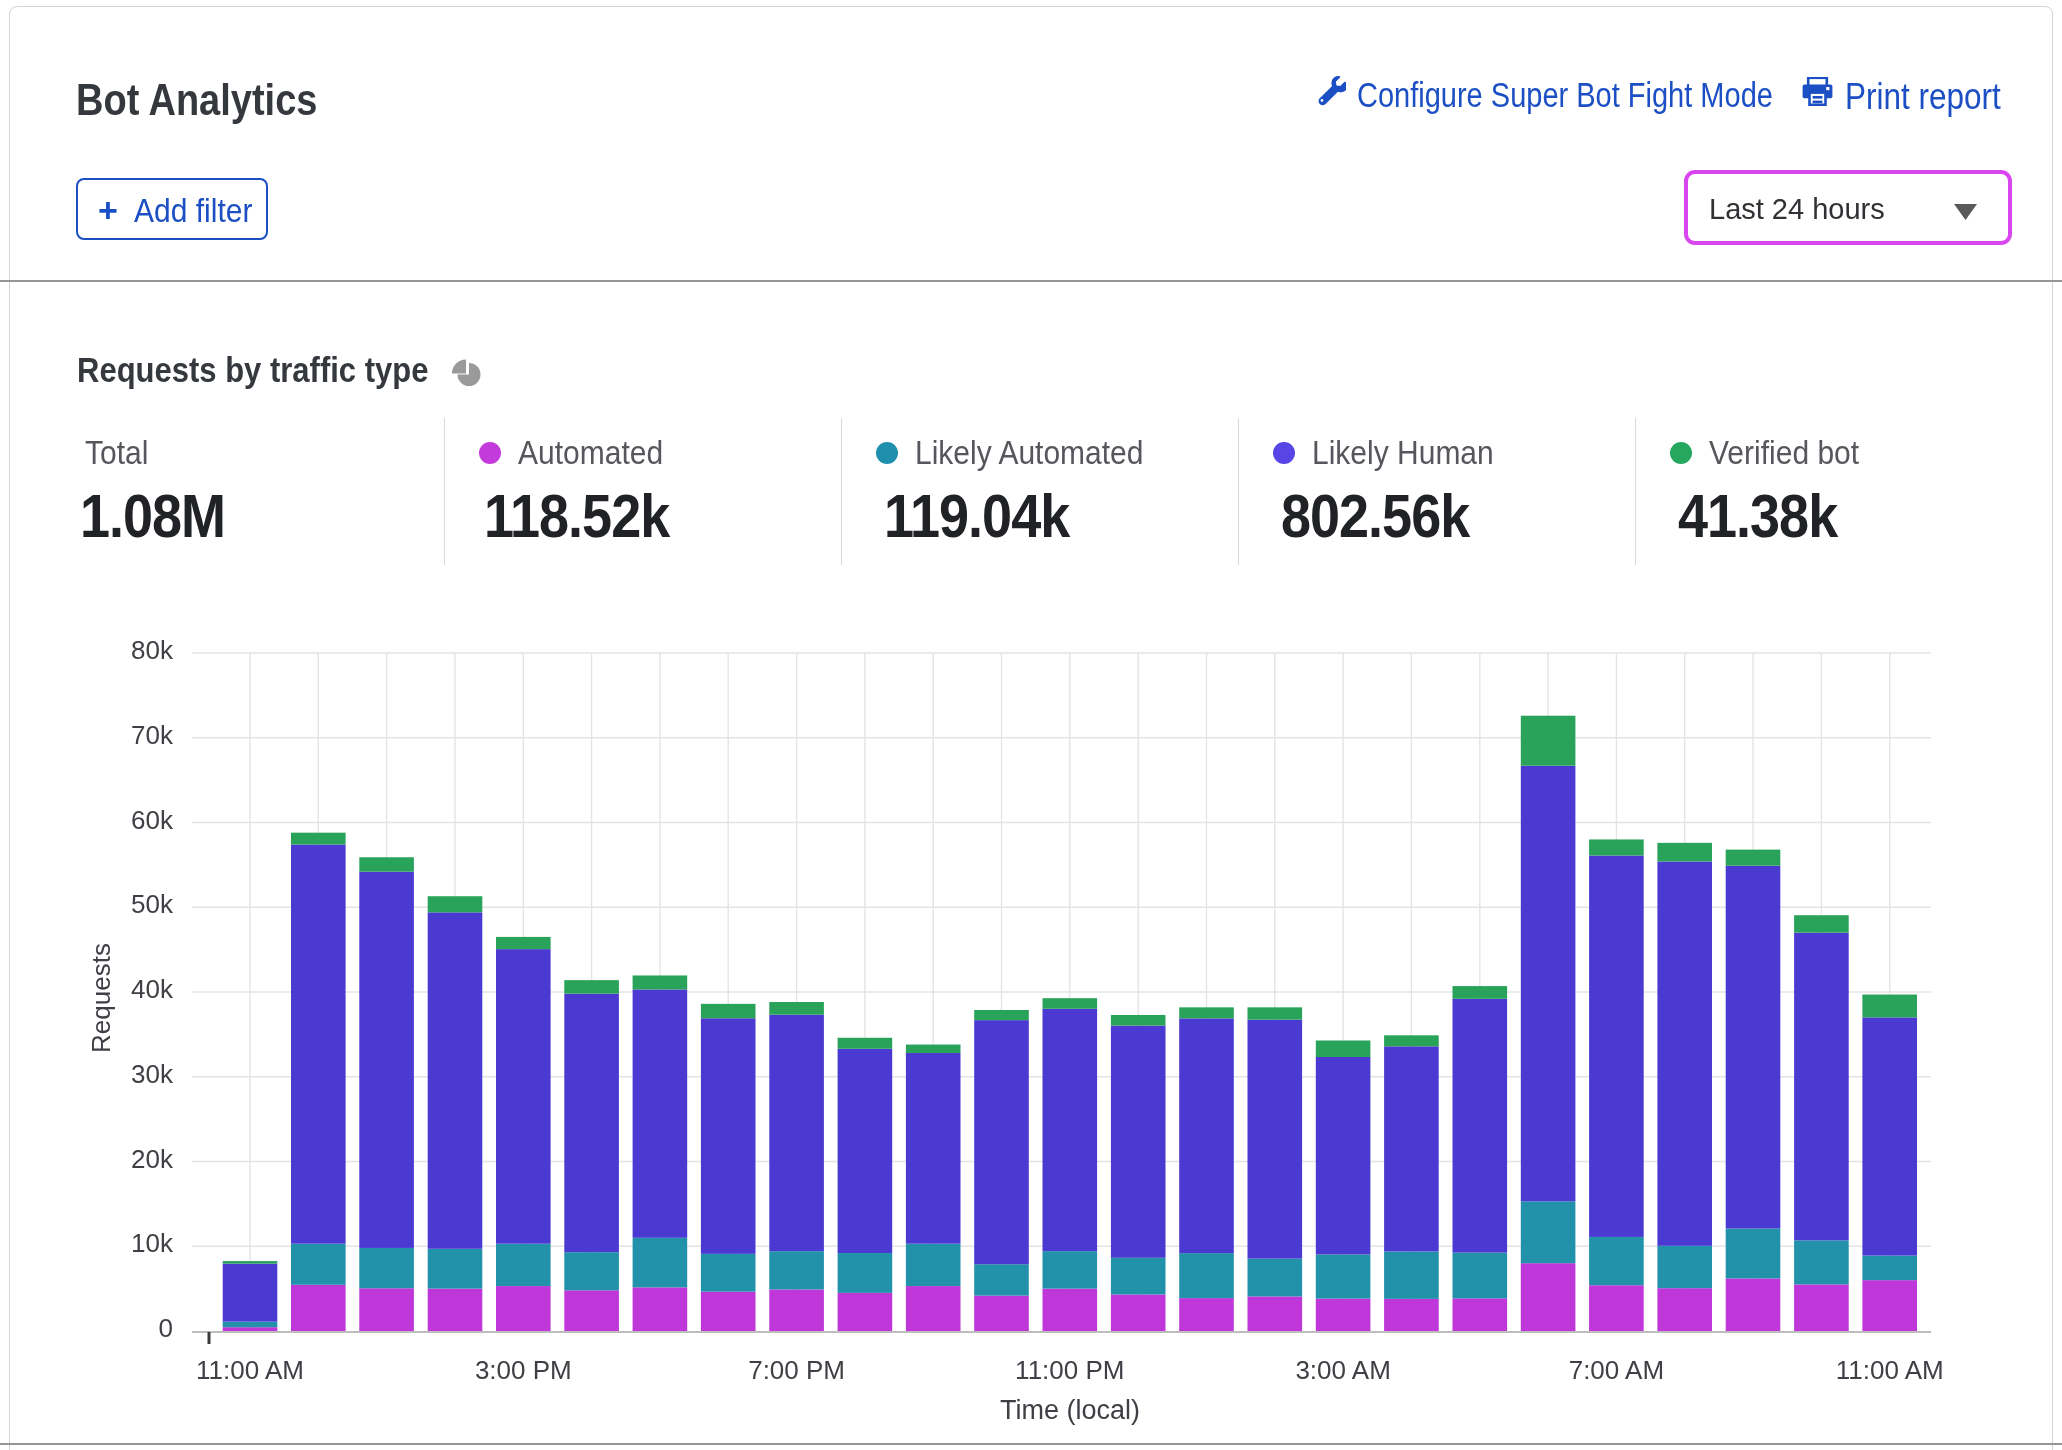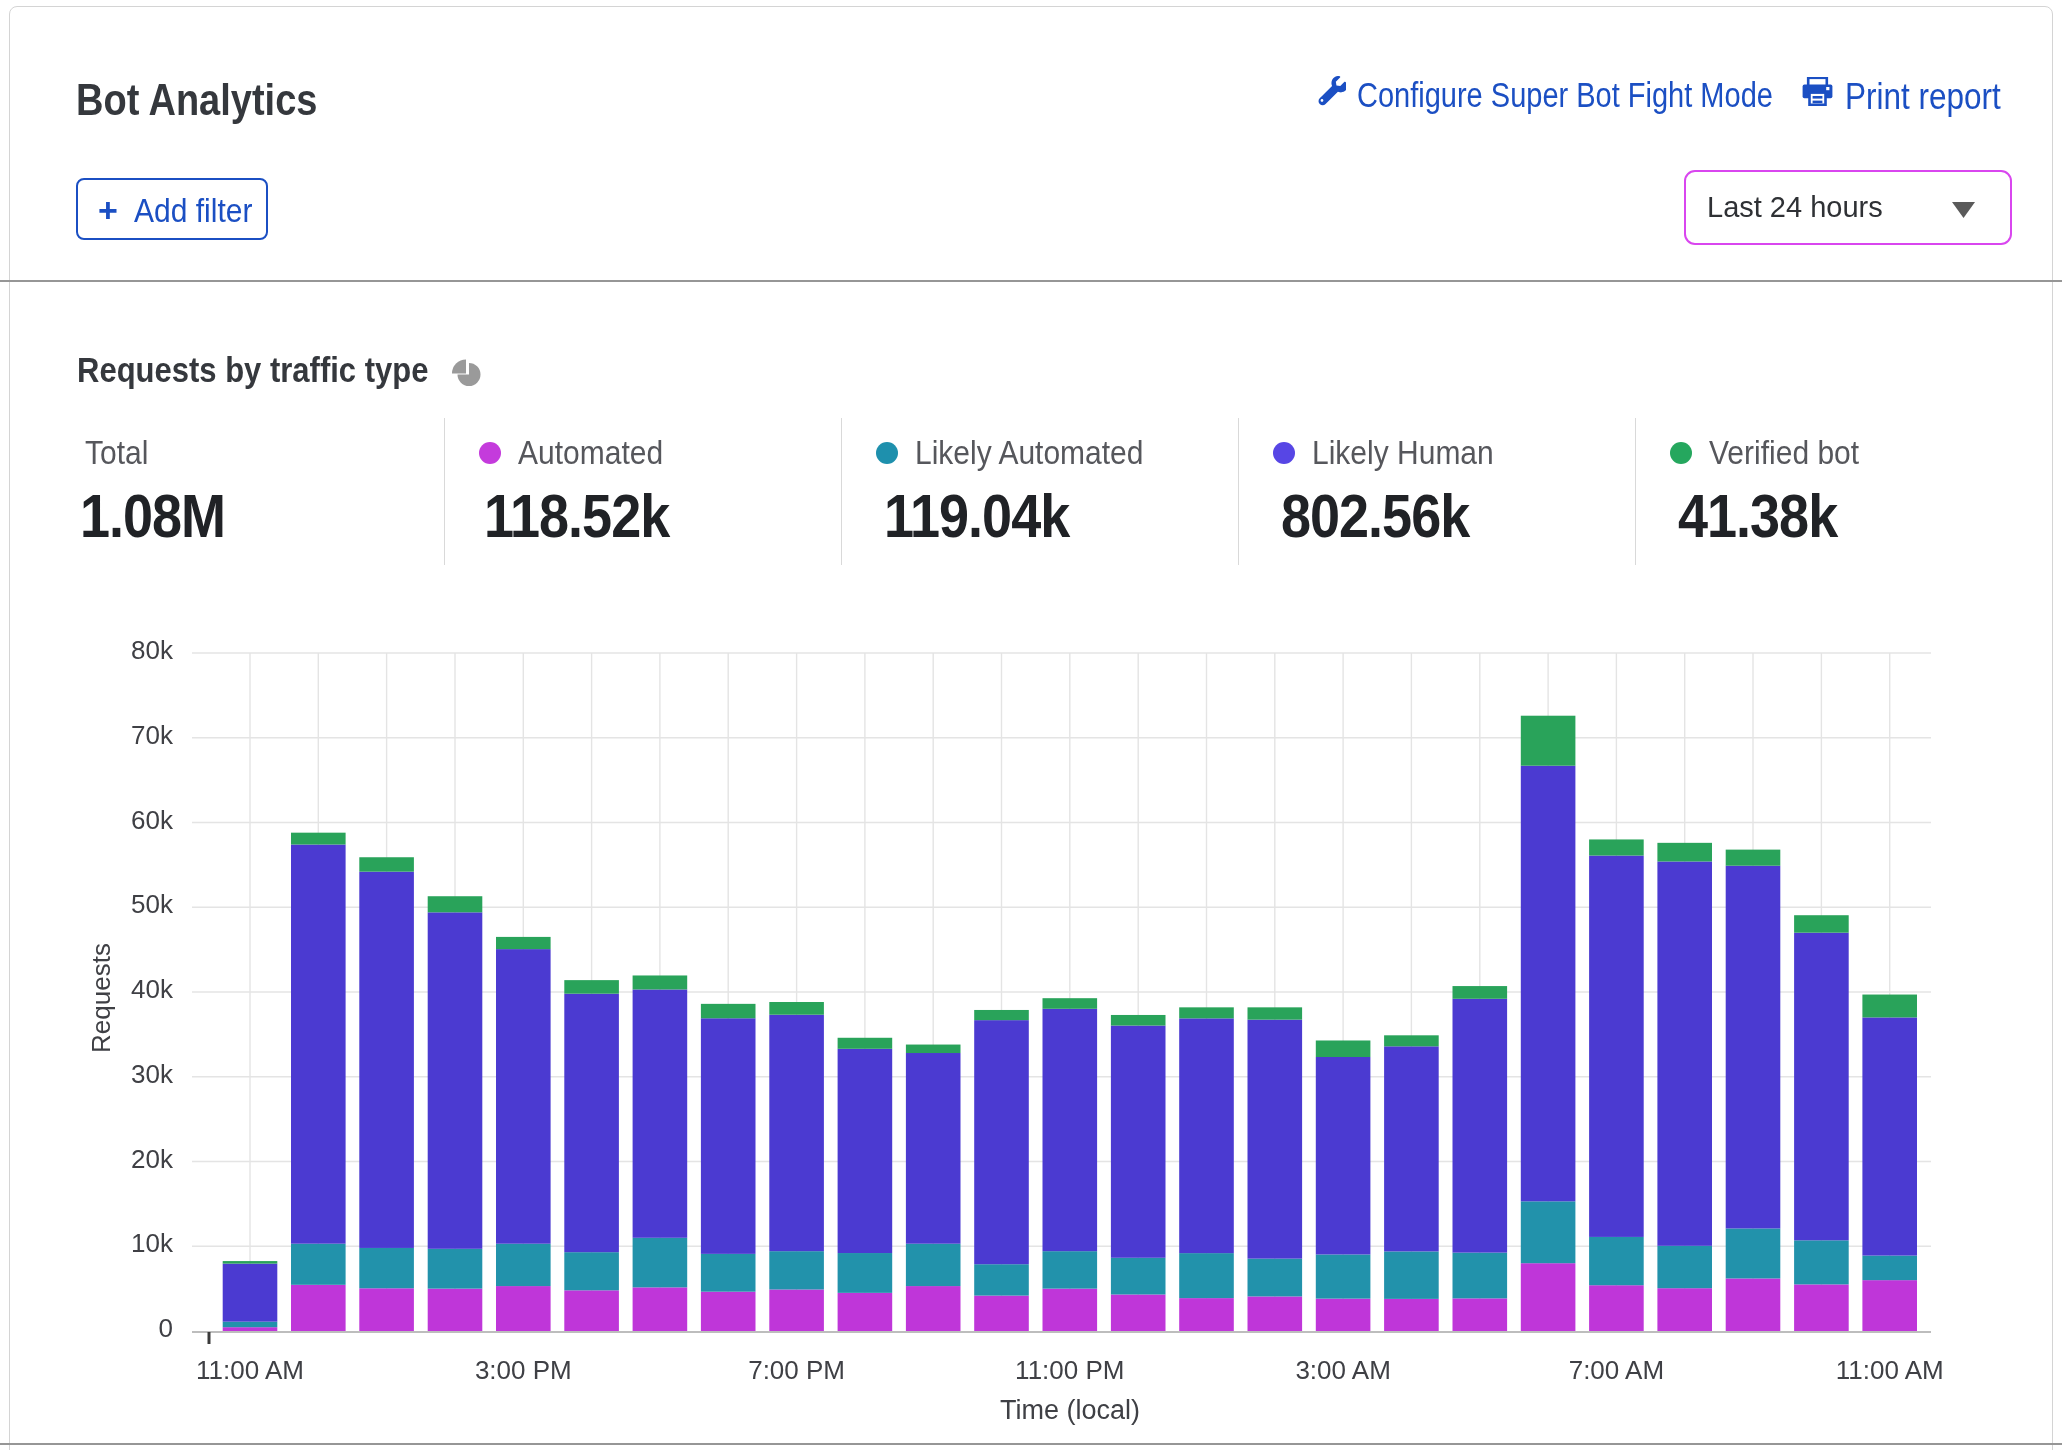--- a/index.html
+++ b/index.html
@@ -23,21 +23,21 @@
 <rect x="24.2" y="10" width="3.2" height="3.2" fill="#fff"></rect>
 <rect x="7.5" y="15.6" width="16" height="12.2" fill="#fff" stroke="#1b4fc3" stroke-width="2.6"></rect>
 <rect x="10.6" y="19" width="9.8" height="2.6" fill="#1b4fc3"></rect>
 <rect x="10.6" y="23.6" width="9.8" height="2.6" fill="#1b4fc3"></rect>
 </svg>
 <div class="abs sy12b" style="left:1845px;top:82px;font-size:31.5px;color:#1b4fc3">Print report</div>
 <div class="abs" style="left:76px;top:178px;width:192px;height:62px;border:2.5px solid #1b4fc3;border-radius:8px;color:#1b4fc3">
 <span class="abs" style="left:20px;top:11px;font-size:34px;font-weight:bold">+</span>
 <span class="abs sy11" style="left:56px;top:16px;font-size:30px">Add filter</span>
 </div>
-<div class="abs" style="left:1684px;top:170px;width:328px;height:75px;border:2px solid #d946ef;border-radius:11px">
+<div class="abs" style="left:1684px;top:170px;width:328px;height:75px;border:4px solid #d946ef;border-radius:11px">
 <span class="abs" style="left:21px;top:18.5px;font-size:29px;color:#2f3135">Last 24 hours</span>
 <svg class="abs" style="left:266px;top:30px" width="23" height="16" viewBox="0 0 23 16">
       <path d="M0 0 L23 0 L11.5 16 Z" fill="#5a5a5a"></path>
     </svg>
 </div>
 <div class="abs sy115" style="left:77px;top:355px;font-size:31px;font-weight:bold;color:#35383d">Requests by traffic type</div>
 <svg style="position:absolute;left:452px;top:358px" width="30" height="30" viewBox="0 0 30 30">
 <path d="M17 16.5 L17 5 A11.5 11.5 0 1 1 5.5 16.5 Z" fill="#9a9a9a"></path>
 <path d="M14 15.5 L14 1.5 A14 14 0 0 0 0 15.5 Z" fill="#9a9a9a"></path>
 </svg>

